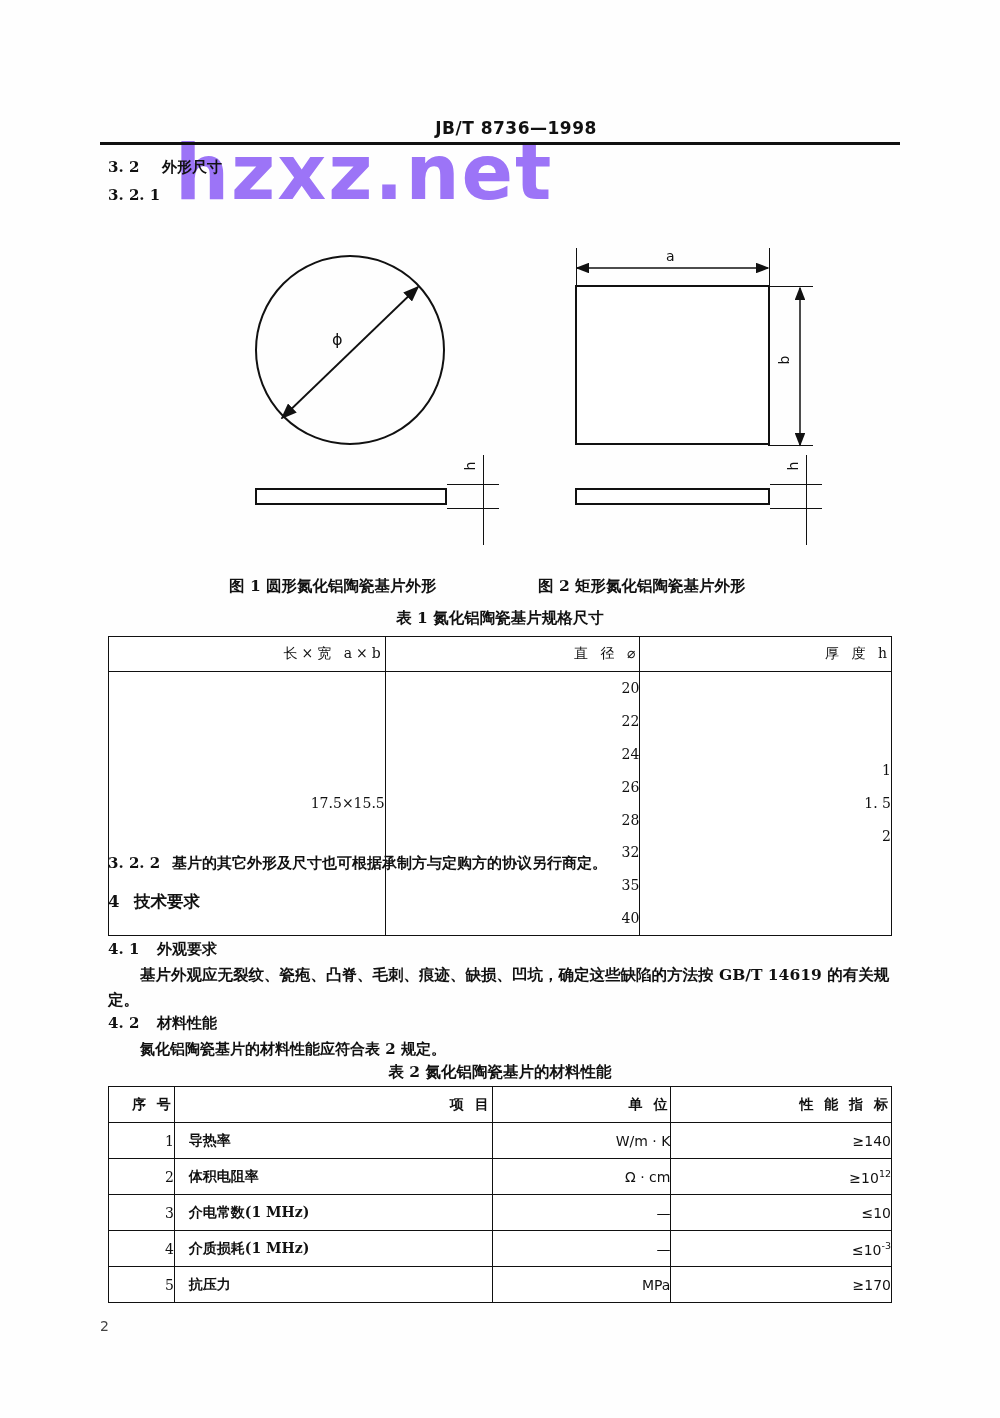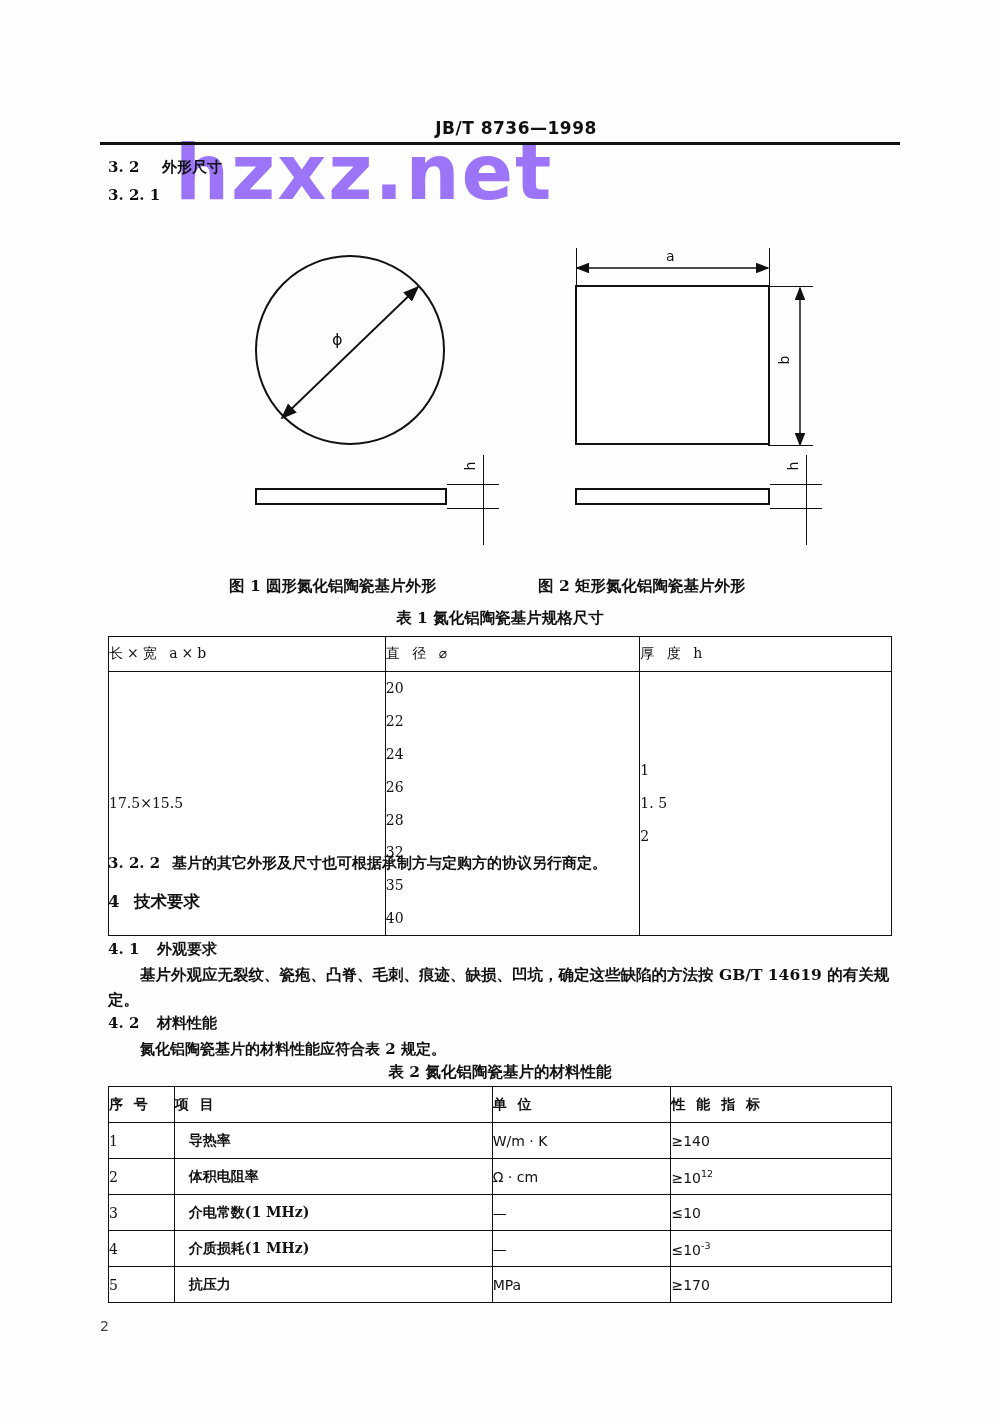--- a/index.html
+++ b/index.html
@@ -77,21 +77,21 @@
   
   .cap{ position:absolute; font-size:15.5px; font-weight:bold; white-space:nowrap; }
 
   
   table.doc{
     position:absolute; border-collapse:collapse;
     font-size:14px; background:#fff;
   }
   table.doc td, table.doc th{
     border:1.4px solid #111; padding:0; margin:0;
-    font-weight:normal; text-align:left; vertical-align:middle;
+    font-weight:normal; text-align:right; vertical-align:middle;
   }
   .t1-head td{ height:34px; font-weight:bold; }
   .t1-head .sp{ letter-spacing:4px; }
   .t1-body td{ vertical-align:top; padding-top:8px; }
   .stack div{ line-height:2.35; }
 
   .t2 td{ height:35px; }
   .t2 .lft{ text-align:left; padding-left:14px; font-weight:bold; }
   .t2 .hd{ font-weight:bold; letter-spacing:3px; }
   sup{ font-size:9.5px; }

